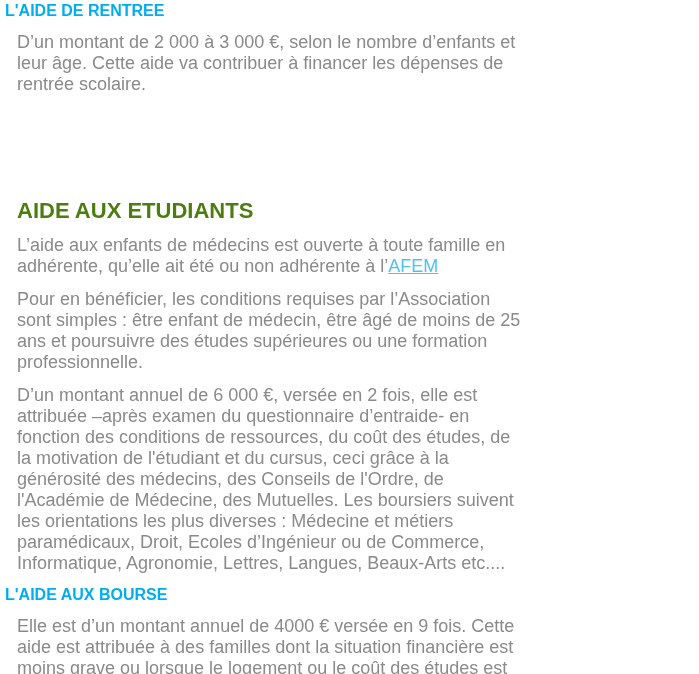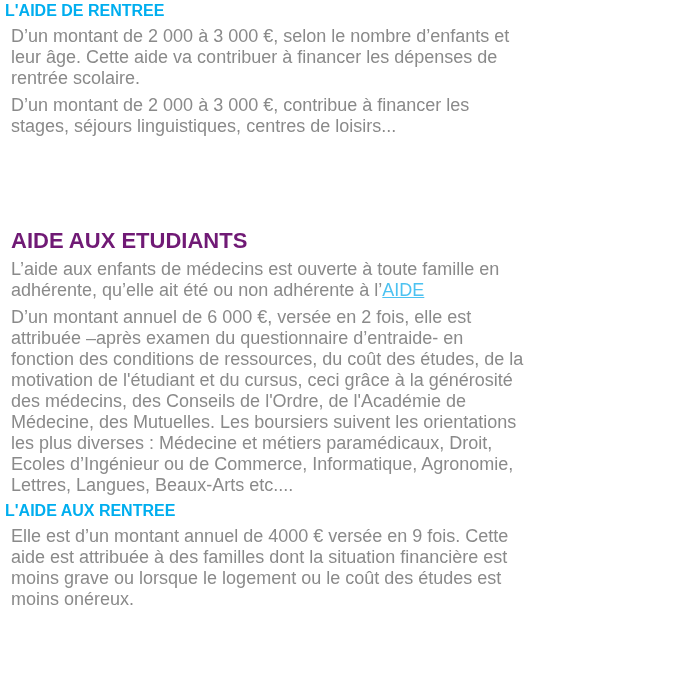--- a/index.html
+++ b/index.html
@@ -22,28 +22,28 @@
     color: #8a8a8a;
   }
   .h-small {
     color: #00aeef;
     font-weight: bold;
     font-size: 16px;
     line-height: 18px;
     margin: 0;
   }
   .h-large {
-    color: #701a75;
+    color: #4d7c0f;
     font-weight: bold;
     font-size: 22px;
     line-height: 24px;
-    margin: 6px;
+    margin: 12px;
   }
   p {
-    margin: 6px;
+    margin: 12px;
   }
   .section-gap {
     height: 80px;
   }
   .blank-line {
     height: 21px;
   }
   a.inline-link {
     color: #4cc2f1;
     text-decoration: underline;
@@ -51,28 +51,28 @@
   }
 </style>
 </head>
 <body>
 
 <div class="content">
 
   <h3 class="h-small">L'AIDE DE RENTREE</h3>
   <p>D’un montant de 2 000 à 3 000 €, selon le nombre d’enfants et leur âge. Cette aide va contribuer à financer les dépenses de rentrée scolaire.</p>
 
-  <p>D’un montant de 2 000 à 3 000 €, contribue à financer les stages, séjours linguistiques, centres de loisirs...</p>
 
   <div class="section-gap"></div>
 
   <h2 class="h-large">AIDE AUX ETUDIANTS</h2>
-  <p><span>L’aide aux enfants de médecins est ouverte à toute famille en adhérente, qu’elle ait été ou non adhérente à l’</span><a class="inline-link" href="#">AIDE</a></p>
+  <p><span>L’aide aux enfants de médecins est ouverte à toute famille en adhérente, qu’elle ait été ou non adhérente à l’</span><a class="inline-link" href="#">AFEM</a></p>
+  <p>Pour en bénéficier, les conditions requises par l’Association sont simples : être enfant de médecin, être âgé de moins de 25 ans et poursuivre des études supérieures ou une formation professionnelle.</p>
 
   <p>D’un montant annuel de 6 000 €, versée en 2 fois, elle est attribuée –après examen du questionnaire d’entraide- en fonction des conditions de ressources, du coût des études, de la motivation de l'étudiant et du cursus, ceci grâce à la générosité des médecins, des Conseils de l'Ordre, de l'Académie de Médecine, des Mutuelles. Les boursiers suivent les orientations les plus diverses : Médecine et métiers paramédicaux, Droit, Ecoles d’Ingénieur ou de Commerce, Informatique, Agronomie, Lettres, Langues, Beaux-Arts etc....</p>
 
-  <h3 class="h-small">L'AIDE AUX RENTREE</h3>
+  <h3 class="h-small">L'AIDE AUX BOURSE</h3>
   <p>Elle est d’un montant annuel de 4000 € versée en 9 fois. Cette aide est attribuée à des familles dont la situation financière est moins grave ou lorsque le logement ou le coût des études est moins onéreux.</p>
 
   <div class="blank-line"></div>
 
 
 </div>
 
 </body></html>

